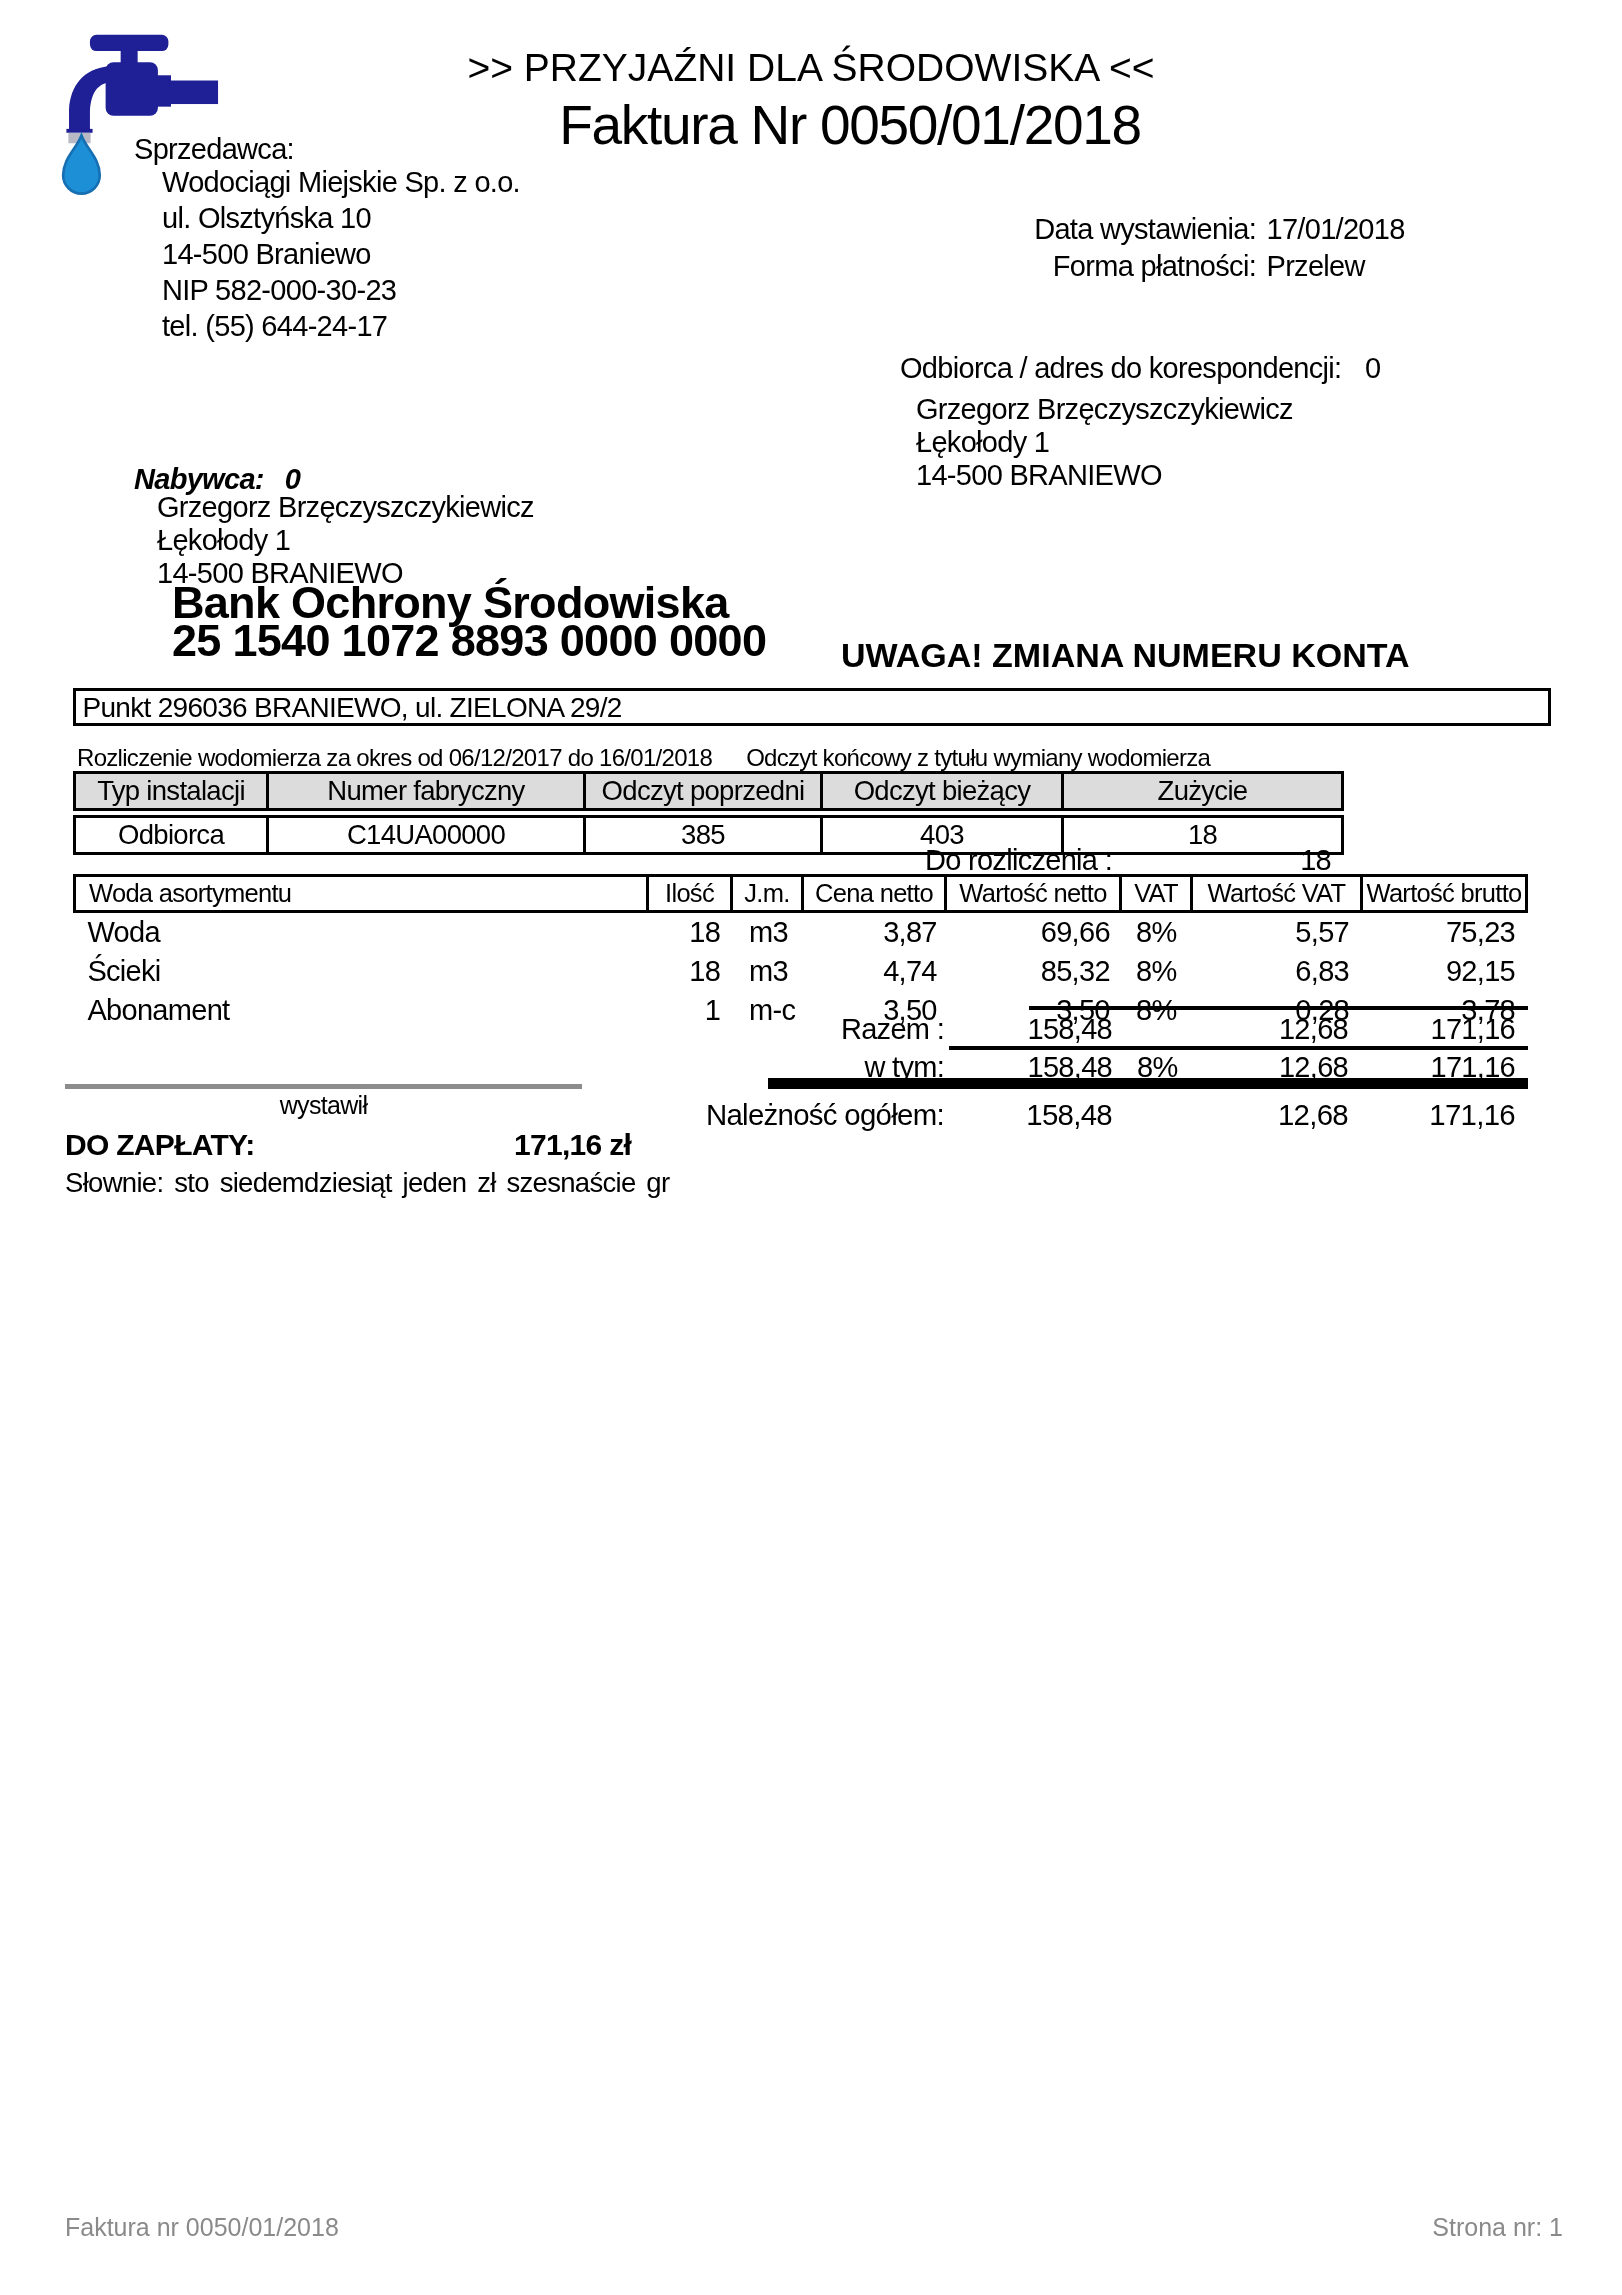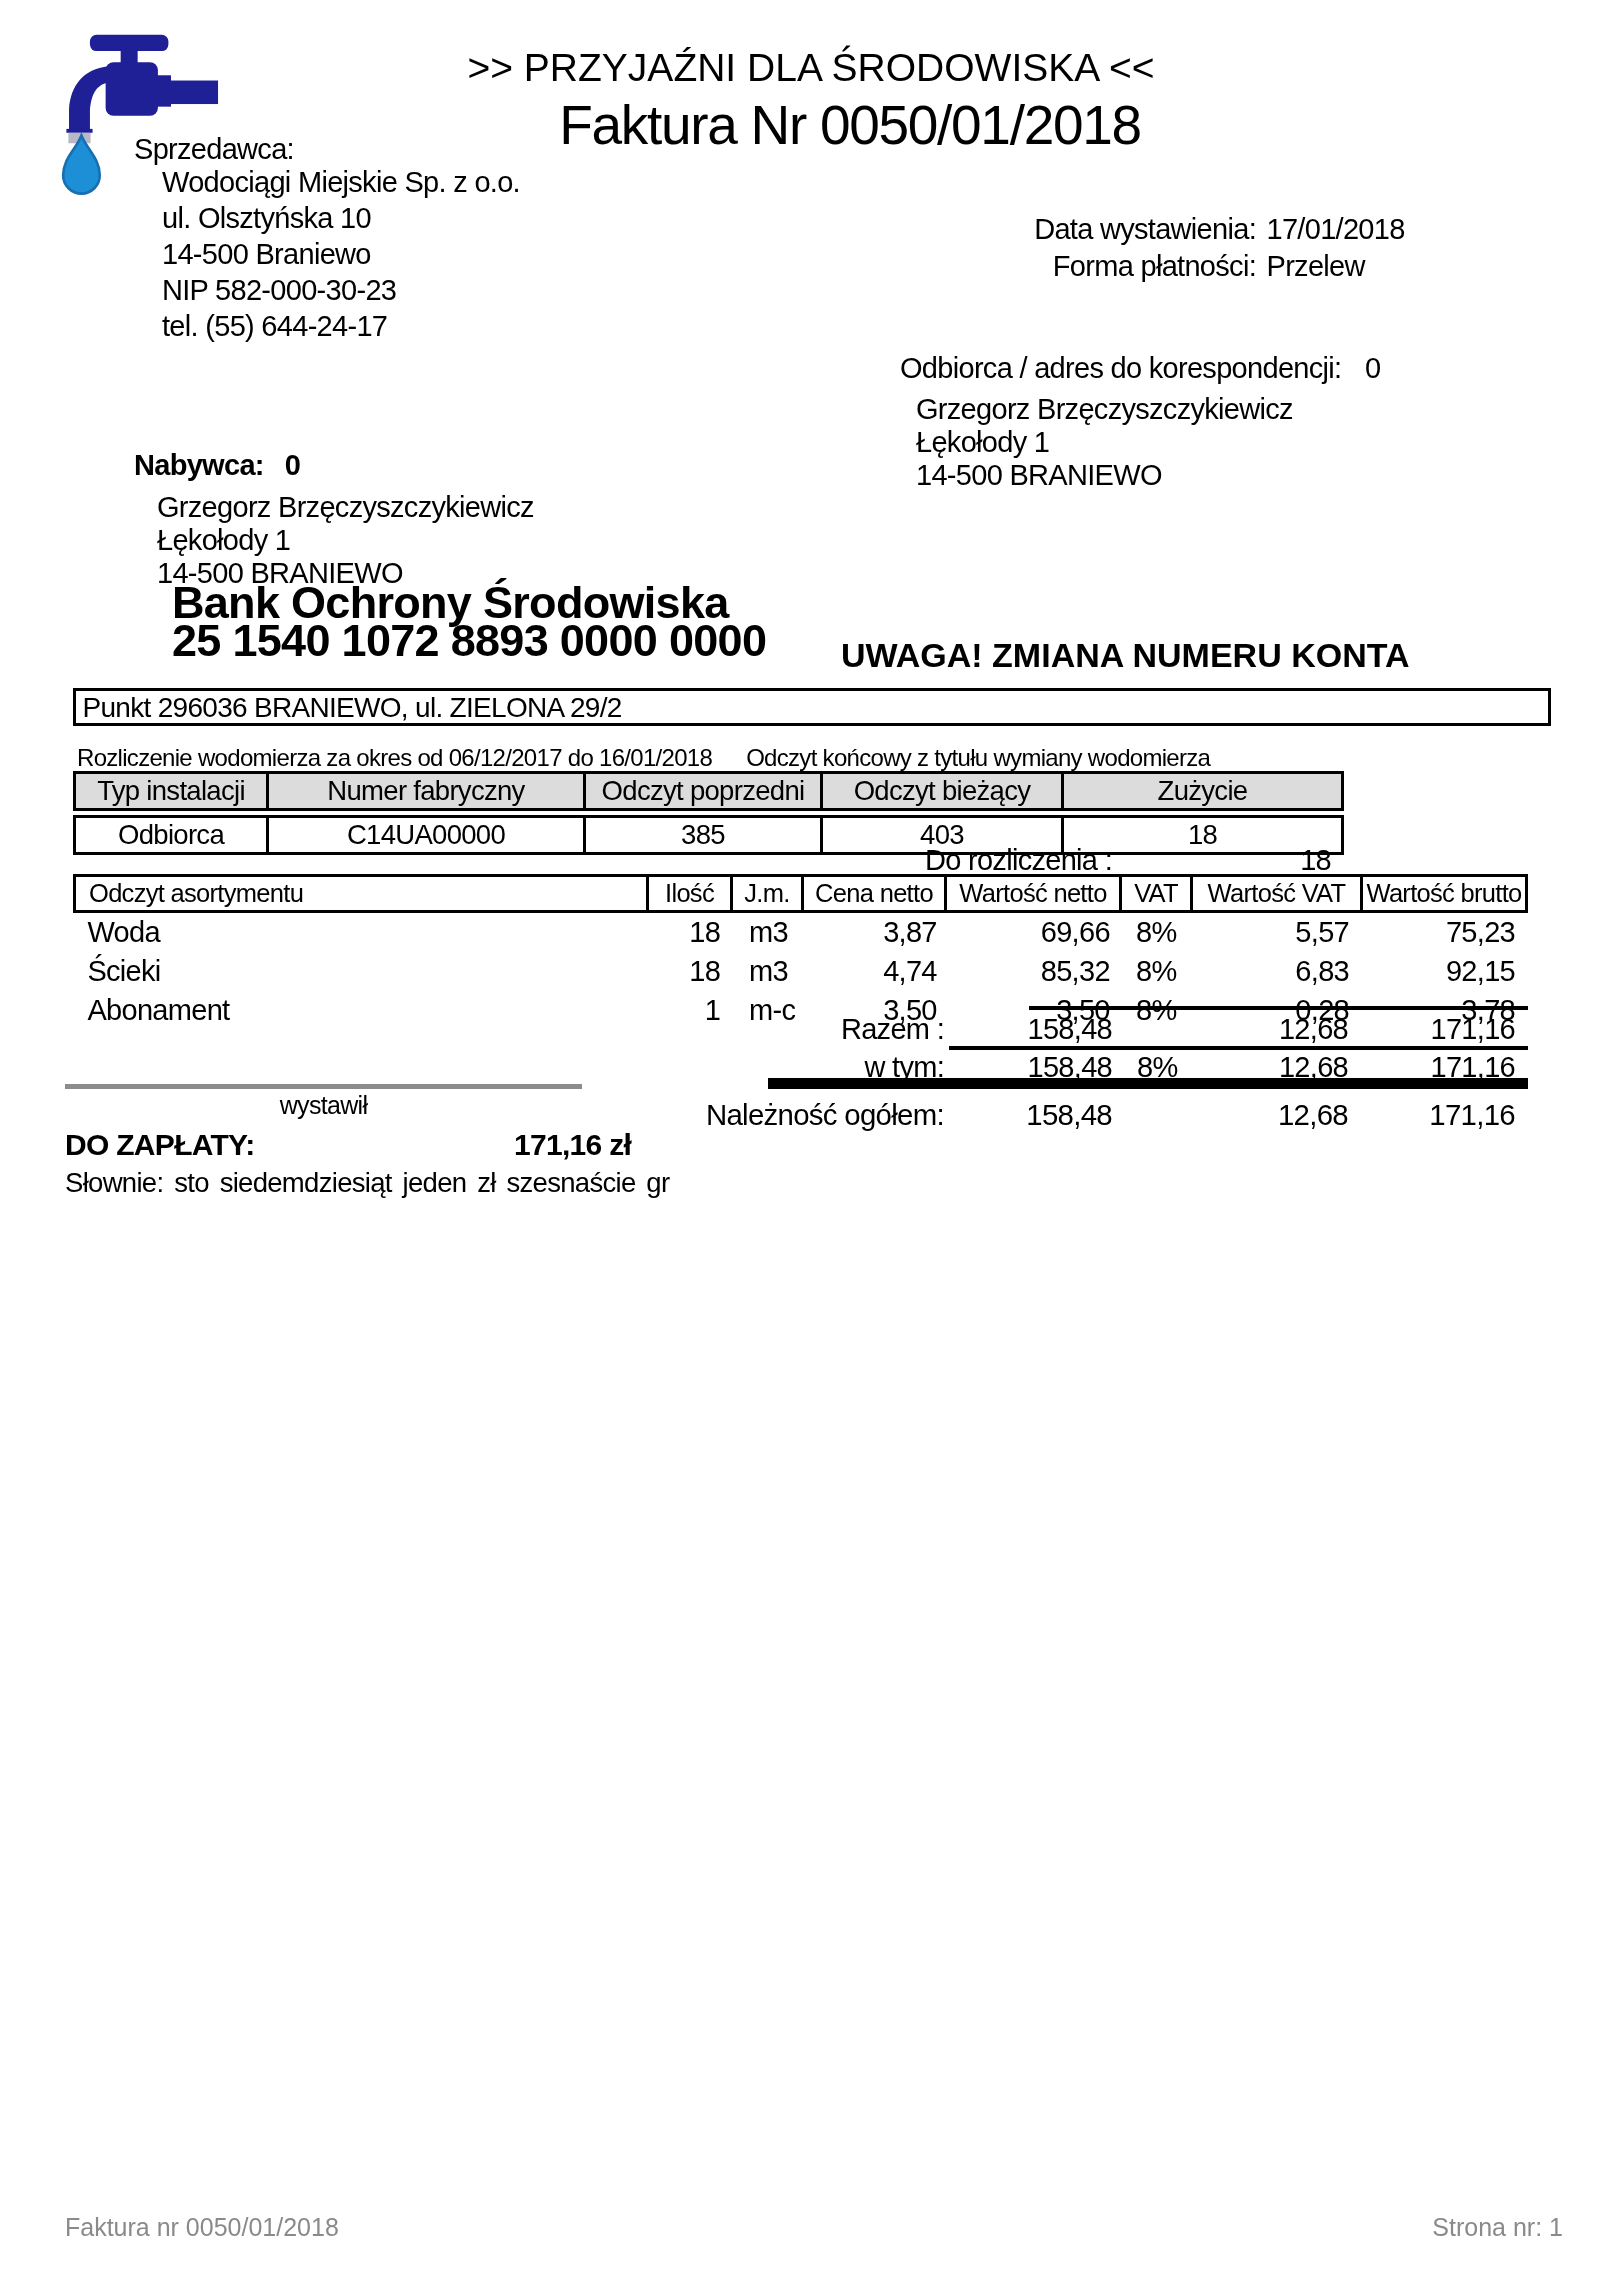--- a/index.html
+++ b/index.html
@@ -19,21 +19,21 @@
 
   .meta { left:968px; top:211px; width:465px; font-size:29px; }
   .meta-row { display:flex; line-height:37px; }
   .meta-row .lbl { width:288px; text-align:right; }
   .meta-row .val { margin-left:10.5px; }
 
   .recipient-label { left:900px; top:352px; font-size:29px; }
   .recipient-label .code { margin-left:23.6px; }
   .recipient-lines { left:916px; top:393px; font-size:29px; line-height:33px; }
 
-  .buyer-label { left:134px; top:449px; font-size:29px; font-weight:bold; }
+  .buyer-label { left:134px; top:463px; font-size:29px; font-weight:bold;font-style:italic; }
   .buyer-label .code { margin-left:21px; }
   .buyer-lines { left:157px; top:491px; font-size:29px; line-height:33px; }
 
   .bank { left:172px; top:584px; font-size:45px; font-weight:bold; line-height:38px; }
   .notice { left:841px; top:636px; font-size:34px; font-weight:bold; letter-spacing:0; }
 
   .punkt-box {
     left:73px; top:688px; width:1478px; height:38px; box-sizing:border-box;
     border:3.3px solid #000; font-size:28px; line-height:31px; padding:1.3px 0 0 6.5px;
   }
@@ -183,21 +183,21 @@
       <div>C14UA00000</div>
       <div>385</div>
       <div>403</div>
       <div class="num-right">18</div>
     </div>
   </div>
   <div class="abs settle-lbl">Do rozliczenia :</div>
   <div class="abs settle-val">18</div>
 
   <div class="abs t2hdr">
-    <div>Odczyt asortymentu</div>
+    <div>Woda asortymentu</div>
     <div>Ilość</div>
     <div>J.m.</div>
     <div>Cena netto</div>
     <div>Wartość netto</div>
     <div>VAT</div>
     <div>Wartość VAT</div>
     <div>Wartość brutto</div>
   </div>
 
   <div class="abs t2rows">

